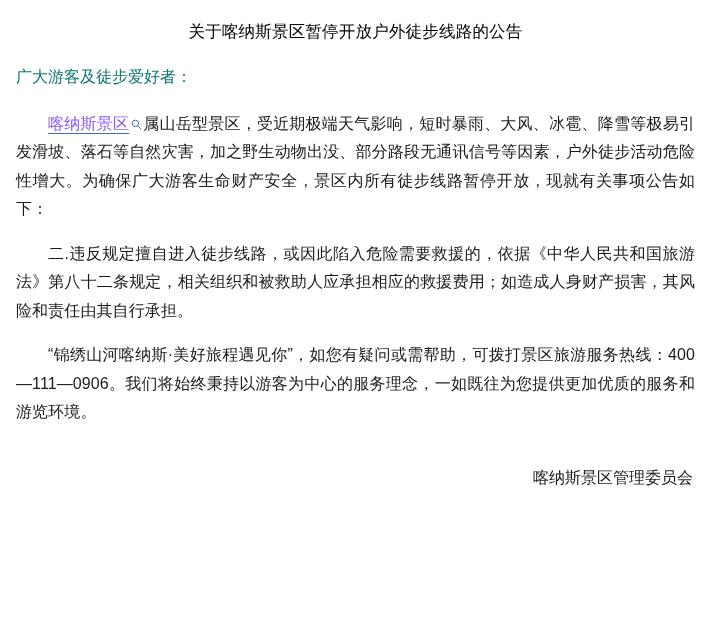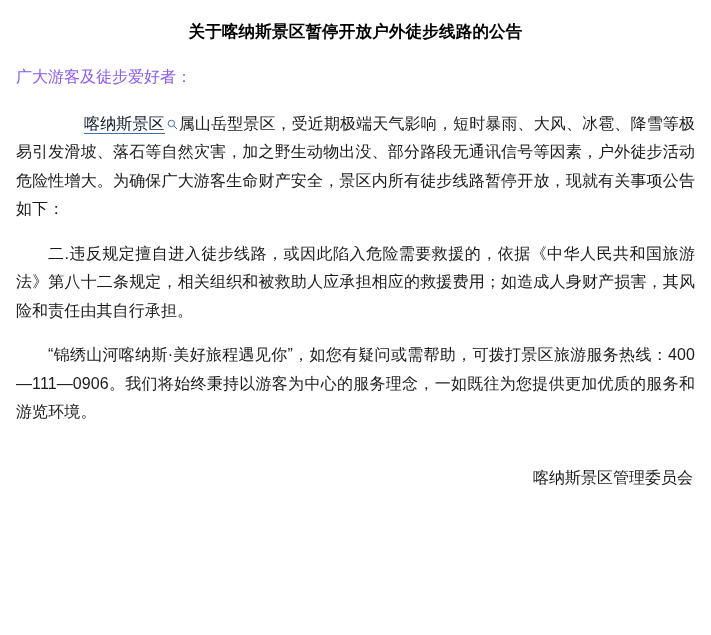--- a/index.html
+++ b/index.html
@@ -17,50 +17,49 @@
   .page {
     width: 711px;
     height: 635px;
     box-sizing: border-box;
     padding: 14px 16px 10px 16px;
     position: relative;
   }
   .title {
     text-align: center;
     font-size: 16.5px;
-    font-weight: bold;
+    font-weight: normal;
     color: #000000;
     letter-spacing: 0.2px;
     margin: 6px 0 22px 0;
     line-height: 1.4;
   }
   .salutation {
     font-size: 16px;
     line-height: 1.55;
     margin: 0 0 20px 0;
-    color: #8b5cf6;
+    color: #0f766e;
   }
   p.para {
     font-size: 16px;
     line-height: 1.78;
     margin: 0 0 16px 0;
     text-align: justify;
     color: #1a1a1a;
     letter-spacing: 0.1px;
   }
   p.indent {
     text-indent: 2em;
   }
   .link {
-    color: #0f172a;
+    color: #8b5cf6;
     text-decoration: none;
     border-bottom: 1px solid transparent;
     cursor: pointer;
     position: relative;
-    margin-left: 36px;
   }
   .link .underline {
     border-bottom: 1px solid #3c6fb4;
     padding-bottom: 1px;
   }
   .mag {
     display: inline-block;
     width: 11px;
     height: 11px;
     position: relative;

